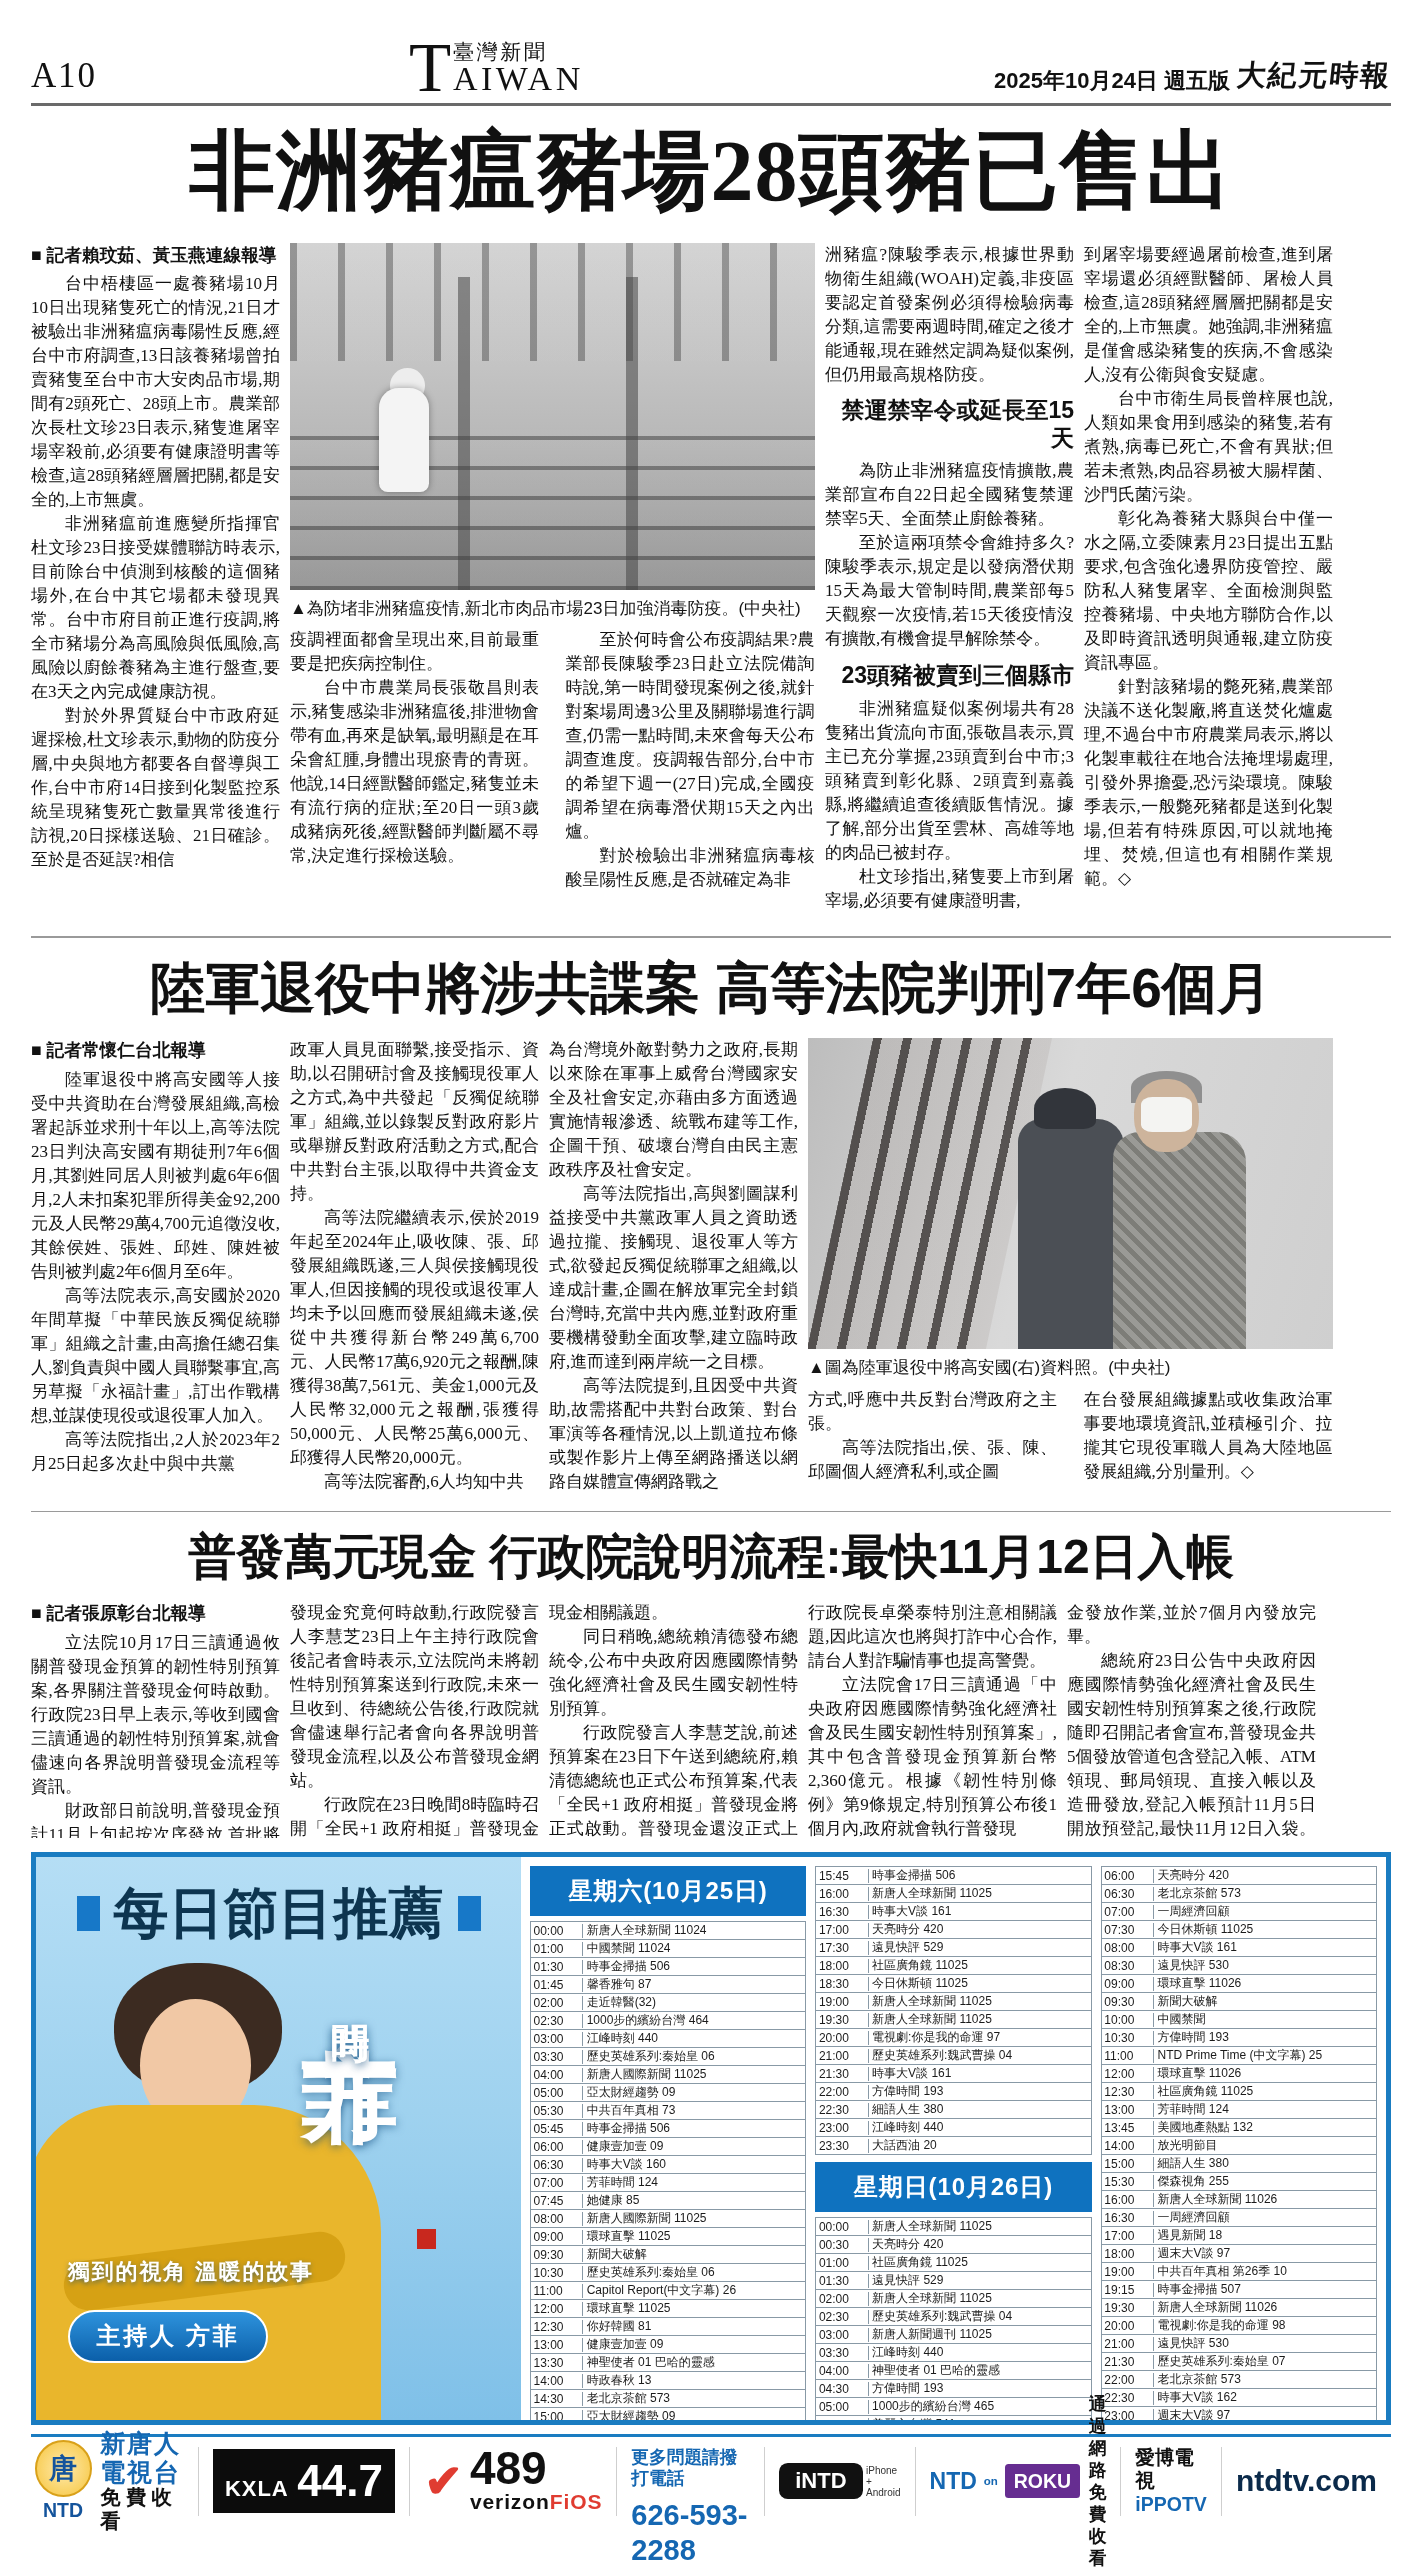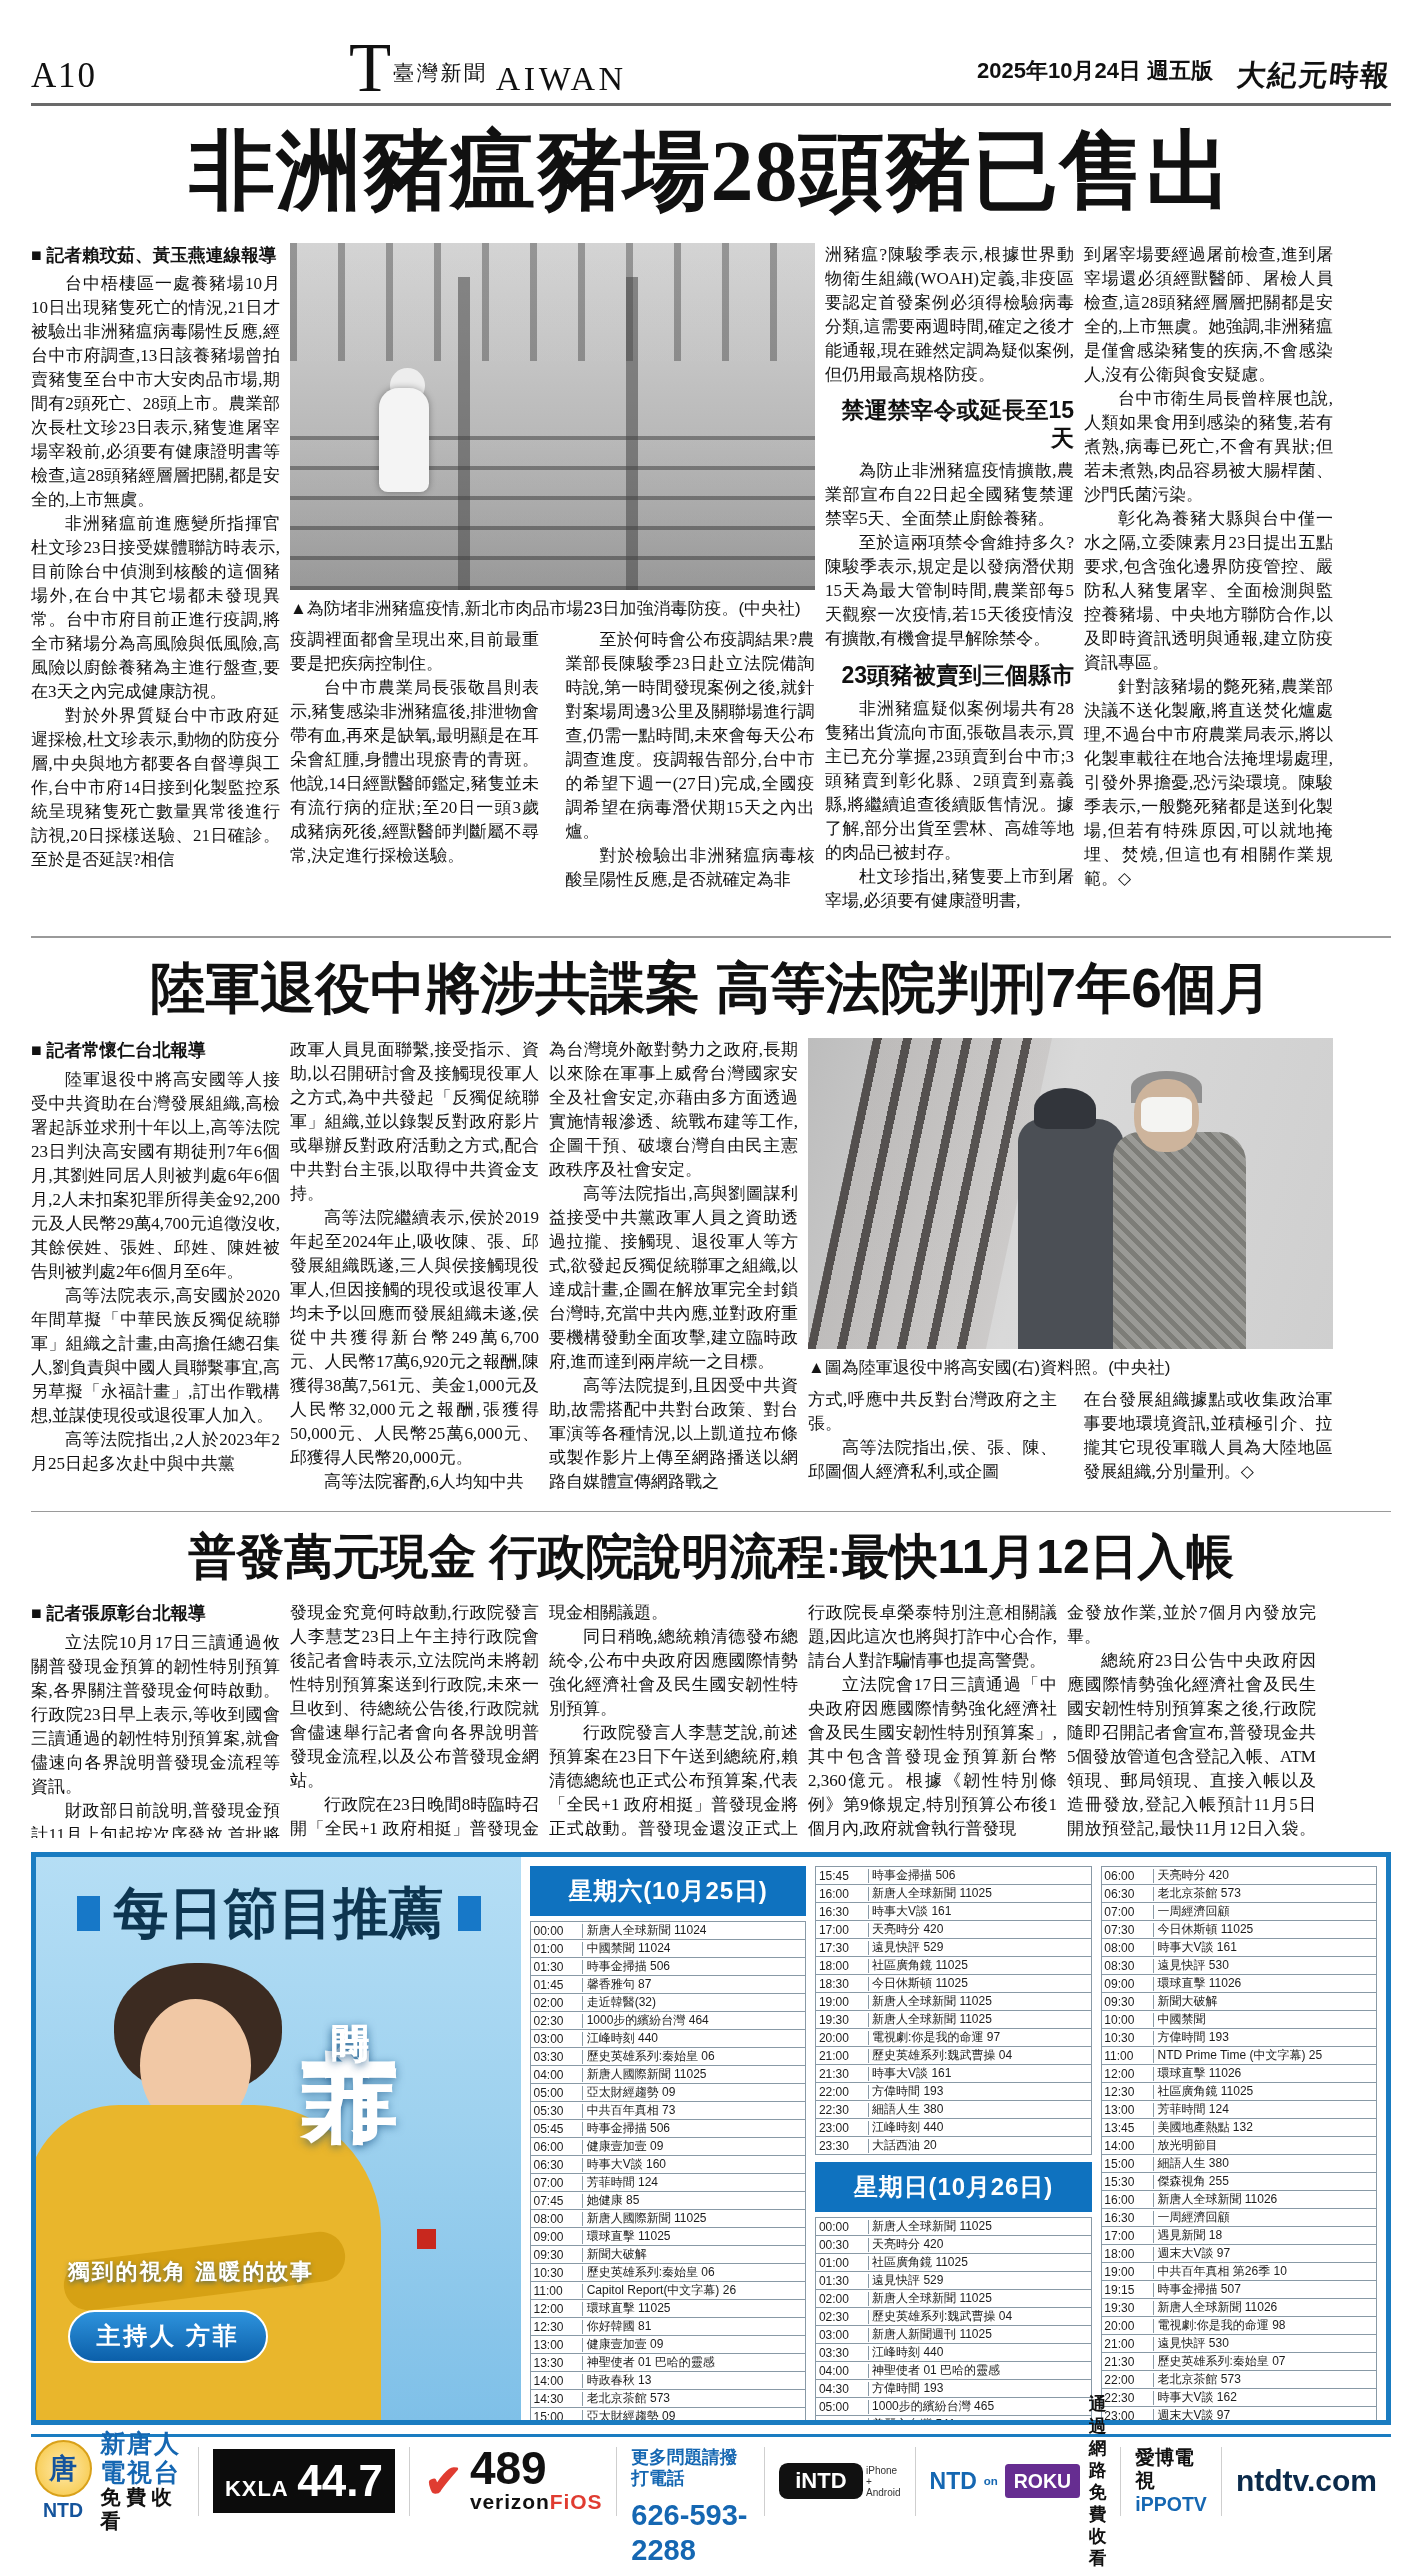--- a/index.html
+++ b/index.html
@@ -4,24 +4,24 @@
 <style>
   html,body{margin:0;padding:0;background:#e9e9e9;}
   .page{position:relative;width:1415px;height:2576px;margin:0 auto;background:#fff;
         font-family:"Liberation Serif","DejaVu Serif",serif;color:#111;overflow:hidden;
         box-sizing:border-box;padding:39px 24px 0 31px;}
   
   .hd{display:flex;align-items:flex-end;justify-content:space-between;height:57px;}
   .pgnum{font-size:35px;letter-spacing:1.8px;}
   .logo{display:flex;align-items:flex-end;gap:1.8px;transform:translateX(-35px);}
   .bigT{font-size:69px;line-height:.8;font-weight:400;}
-  .logotxt{display:flex;flex-direction:row;line-height:1;gap:8px;}
+  .logotxt{display:flex;flex-direction:column;line-height:1;}
   .logo-zh{font-size:21px;letter-spacing:2.7px;font-family:"Liberation Sans",sans-serif;}
   .logo-en{font-size:34px;letter-spacing:3.5px;}
-  .dateline{display:flex;align-items:flex-start;gap:24px;margin-left:28px;}
+  .dateline{display:flex;align-items:flex-end;gap:7px;margin-left:28px;}
   .date{font-size:22px;font-weight:700;font-family:"Liberation Sans",sans-serif;}
   .masthead{font-size:29px;font-weight:900;transform:skewX(-6deg);letter-spacing:1.8px;}
   .rule{height:2.7px;background:#6a6a6a;margin-top:7px;}
   
   h1.main{margin:17.7px 0 0;font-size:86px;line-height:1.12;font-weight:900;text-align:center;
           letter-spacing:0.9px;white-space:nowrap;}
   h2.art,h3.art{font-family:"Liberation Sans","DejaVu Sans",sans-serif;font-weight:900;
           text-align:center;white-space:nowrap;}
   h2.art{font-size:55px;margin:14px 0 12.4px;}
   h3.art{font-size:48px;margin:8.8px 0 12.4px;}

